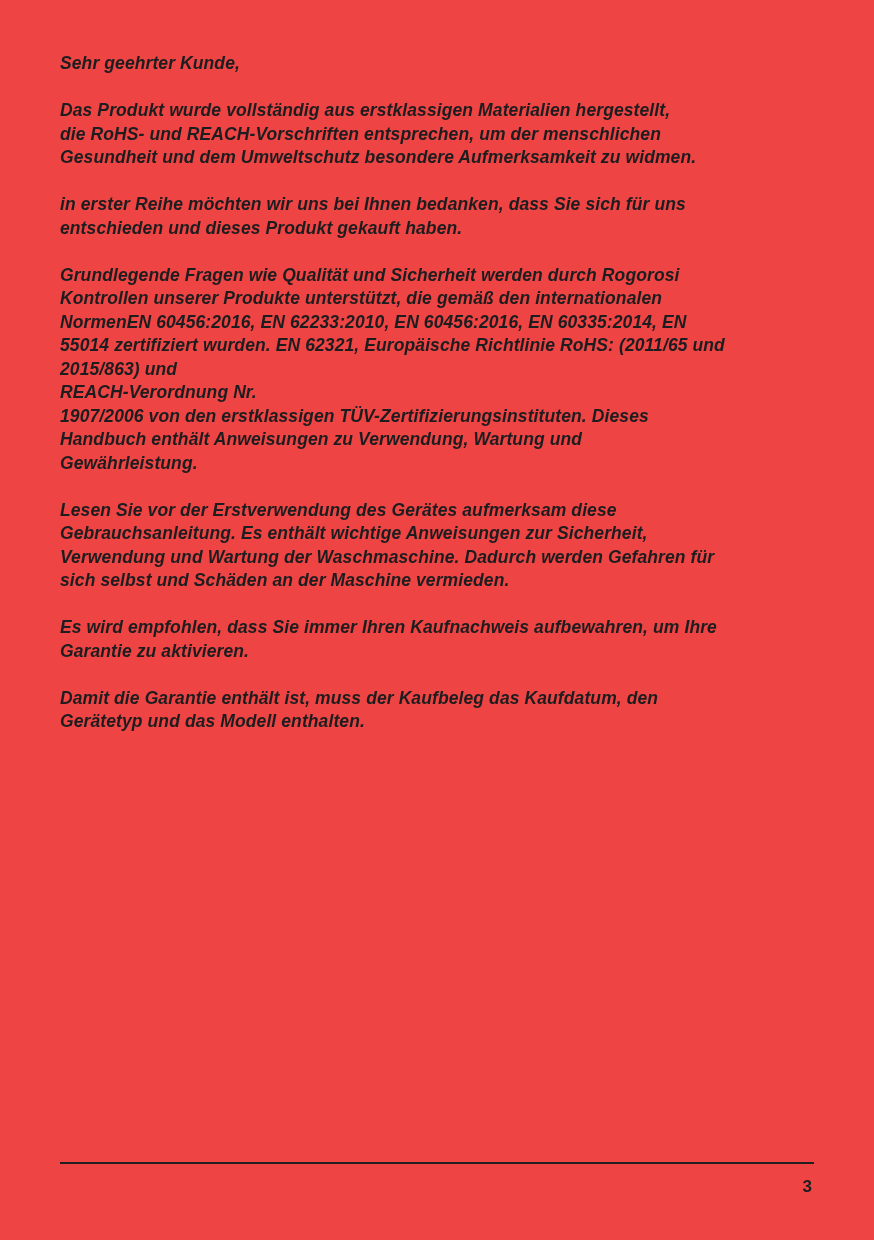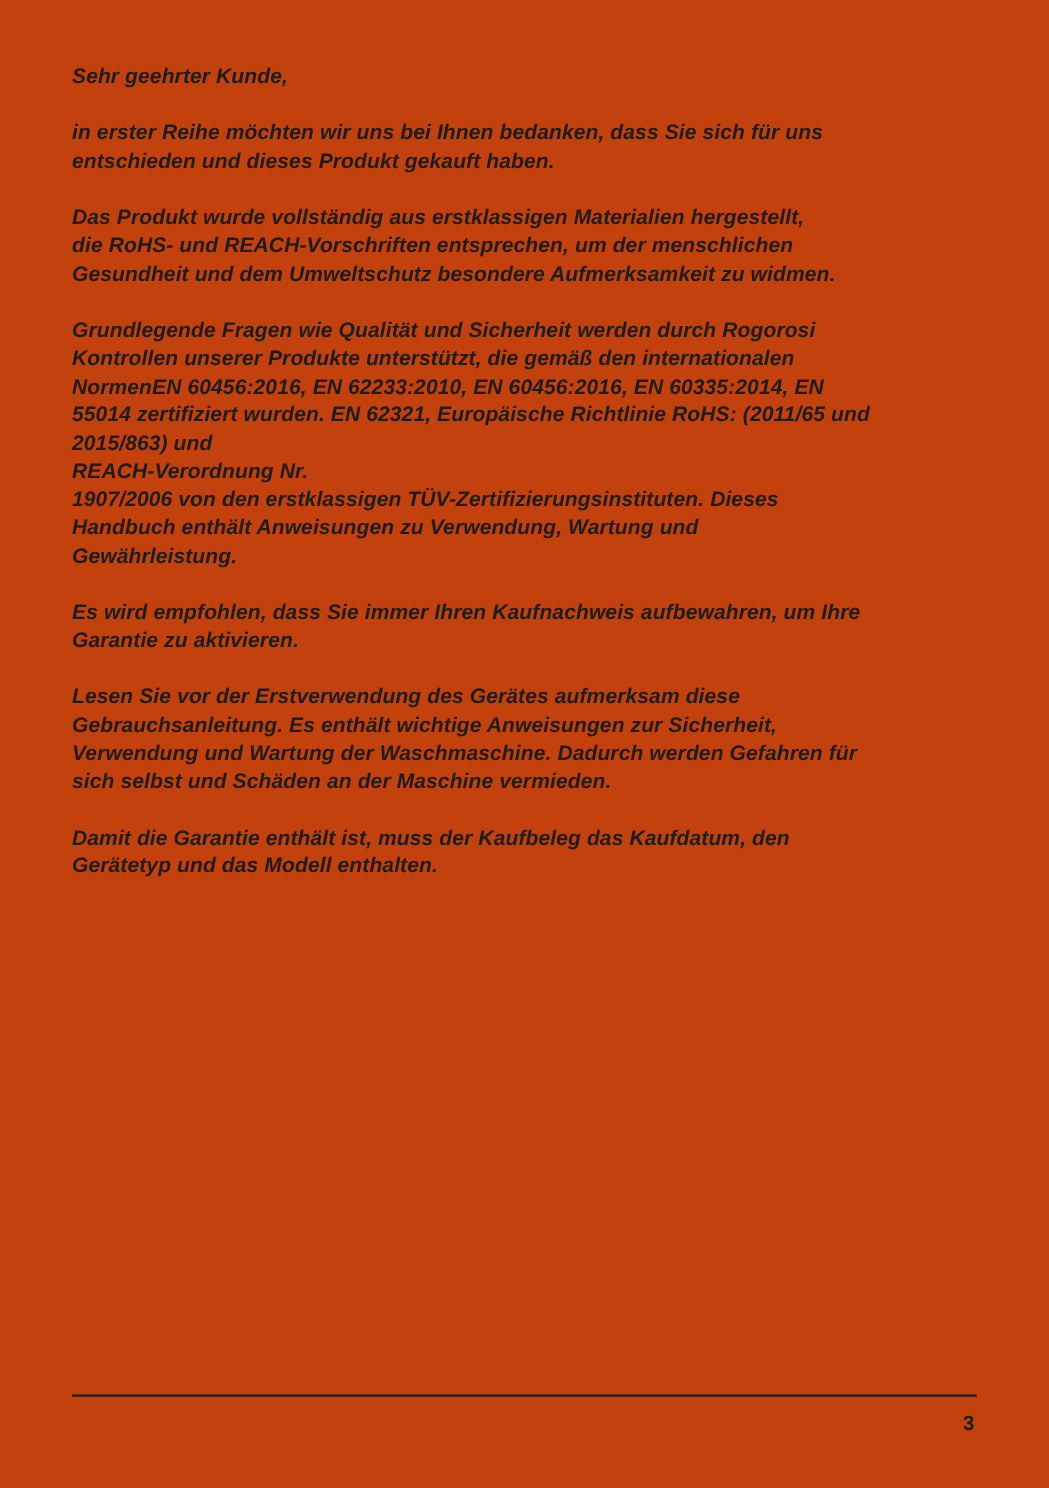--- a/index.html
+++ b/index.html
@@ -4,21 +4,21 @@
 <style>
   html, body {
     margin: 0;
     padding: 0;
     background: #ffffff;
   }
   .page {
     position: relative;
     width: 874px;
     height: 1240px;
-    background: #c2410c;
+    background: #ef4444;
     overflow: hidden;
     font-family: "Liberation Sans", sans-serif;
   }
   .letter-body {
     position: absolute;
     left: 60px;
     top: 52px;
     width: 762px;
     color: #1d1d1f;
     font-weight: bold;
@@ -50,40 +50,40 @@
     line-height: 22px;
   }
 </style>
 </head>
 <body>
 
 <div class="page">
 
   <div class="letter-body">
     <p>Sehr geehrter Kunde,</p>
-    <p>in erster Reihe möchten wir uns bei Ihnen bedanken, dass Sie sich für uns
-entschieden und dieses Produkt gekauft haben.</p>
     <p>Das Produkt wurde vollständig aus erstklassigen Materialien hergestellt,
 die RoHS- und REACH-Vorschriften entsprechen, um der menschlichen
 Gesundheit und dem Umweltschutz besondere Aufmerksamkeit zu widmen.</p>
+    <p>in erster Reihe möchten wir uns bei Ihnen bedanken, dass Sie sich für uns
+entschieden und dieses Produkt gekauft haben.</p>
     <p>Grundlegende Fragen wie Qualität und Sicherheit werden durch Rogorosi
 Kontrollen unserer Produkte unterstützt, die gemäß den internationalen
 NormenEN 60456:2016, EN 62233:2010, EN 60456:2016, EN 60335:2014, EN
 55014 zertifiziert wurden. EN 62321, Europäische Richtlinie RoHS: (2011/65 und
 2015/863) und
 REACH-Verordnung Nr.
 1907/2006 von den erstklassigen TÜV-Zertifizierungsinstituten. Dieses
 Handbuch enthält Anweisungen zu Verwendung, Wartung und
 Gewährleistung.</p>
-    <p>Es wird empfohlen, dass Sie immer Ihren Kaufnachweis aufbewahren, um Ihre
-Garantie zu aktivieren.</p>
     <p>Lesen Sie vor der Erstverwendung des Gerätes aufmerksam diese
 Gebrauchsanleitung. Es enthält wichtige Anweisungen zur Sicherheit,
 Verwendung und Wartung der Waschmaschine. Dadurch werden Gefahren für
 sich selbst und Schäden an der Maschine vermieden.</p>
+    <p>Es wird empfohlen, dass Sie immer Ihren Kaufnachweis aufbewahren, um Ihre
+Garantie zu aktivieren.</p>
     <p>Damit die Garantie enthält ist, muss der Kaufbeleg das Kaufdatum, den
 Gerätetyp und das Modell enthalten.</p>
   </div>
 
   <div class="footer-rule"></div>
 
   <div class="page-number">3</div>
 
 </div>
 

